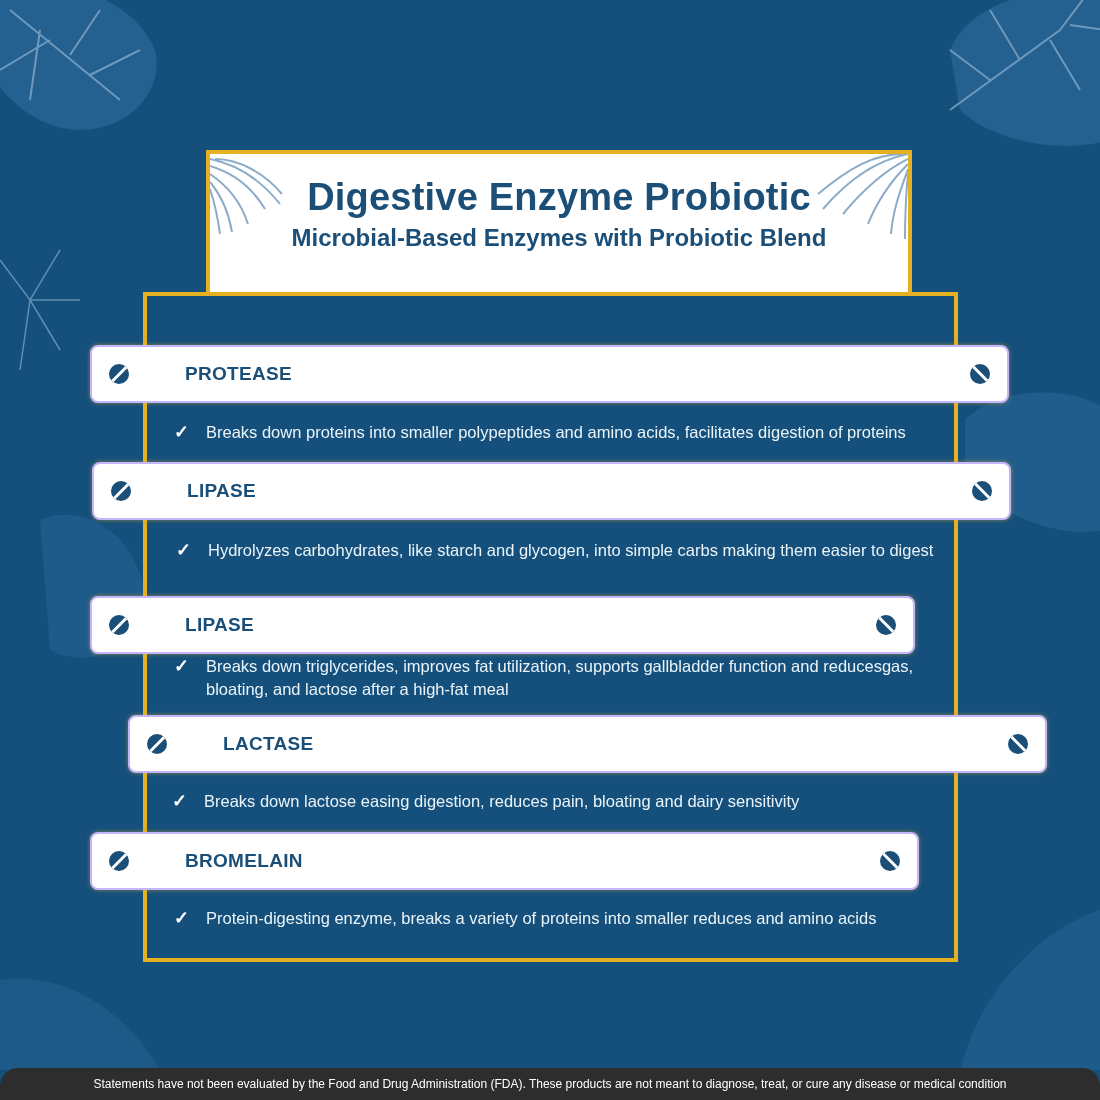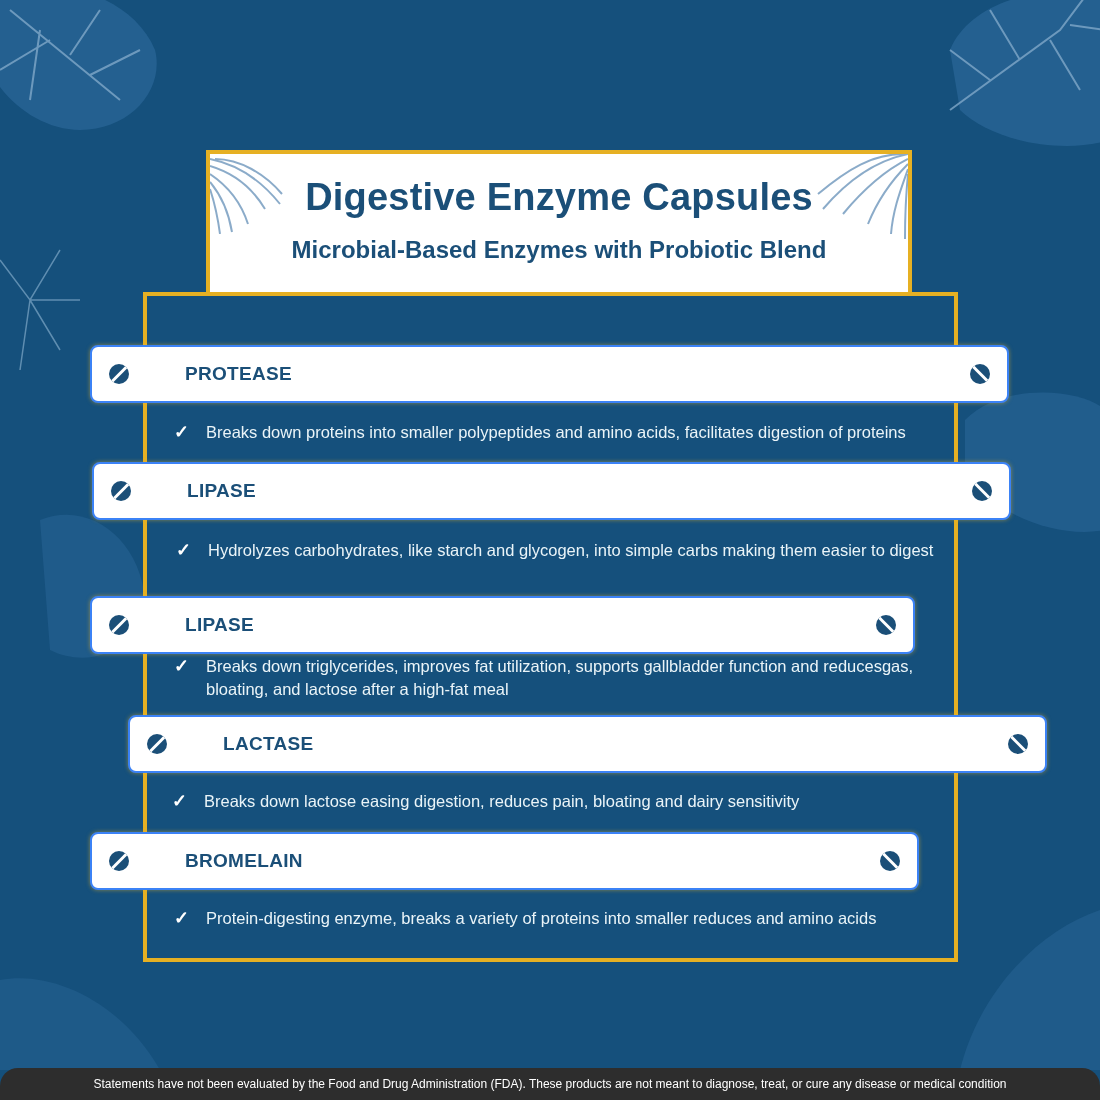--- a/index.html
+++ b/index.html
@@ -27,41 +27,41 @@
   .title-card h1 {
     margin-top: 22px;
     font-family: "Liberation Sans", sans-serif;
     font-weight: 700;
     font-size: 38px;
     letter-spacing: 0.2px;
     color: #1b4f78;
     position: relative;
   }
   .title-card h2 {
-    margin-top: 17px;
+    margin-top: 5px;
     font-family: "Liberation Sans", sans-serif;
     font-weight: 700;
     font-size: 24px;
     color: #1b4f78;
     position: relative;
   }
 
   .panel {
     position: absolute;
     left: 143px; top: 292px;
     width: 815px; height: 670px;
     background: #15507c;
     border: 4px solid #e6b023;
   }
 
   .enzyme-header {
     position: absolute;
     height: 58px;
     background: #ffffff;
-    border: 2px solid #3b82f6;
+    border: 2px solid #c4b5fd;
     border-radius: 8px;
     box-shadow: 0 0 4px rgba(230,176,35,0.55);
     display: flex; align-items: center;
   }
   .pill-icon {
     position: absolute; top: 50%;
     width: 20px; height: 20px; margin-top: -10px;
     border-radius: 50%;
     background: #1b4f78;
     overflow: hidden;
@@ -170,21 +170,21 @@
       <g stroke="#7fa3c4" stroke-width="2" fill="none" opacity="0.9">
         <path d="M95 0 C70 5 40 20 10 55"></path>
         <path d="M95 5 C75 15 55 30 30 60"></path>
         <path d="M95 10 C80 25 65 45 55 70"></path>
         <path d="M95 15 C88 35 80 55 78 80"></path>
         <path d="M90 0 C60 0 35 15 5 40"></path>
         <path d="M95 20 C93 40 92 60 92 85"></path>
       </g>
     </svg>
   </div>
-  <h1>Digestive Enzyme Capsules</h1>
+  <h1>Digestive Enzyme Probiotic</h1>
   <h2>Microbial-Based Enzymes with Probiotic Blend</h2>
 </div>
 
 <div class="panel"></div>
 
 <div class="enzyme-header" style="left:90px; top:345px; width:919px;">
   <span class="pill-icon pill-left"></span>
   <span class="enzyme-name">PROTEASE</span>
   <span class="pill-icon pill-right"></span>
 </div>

